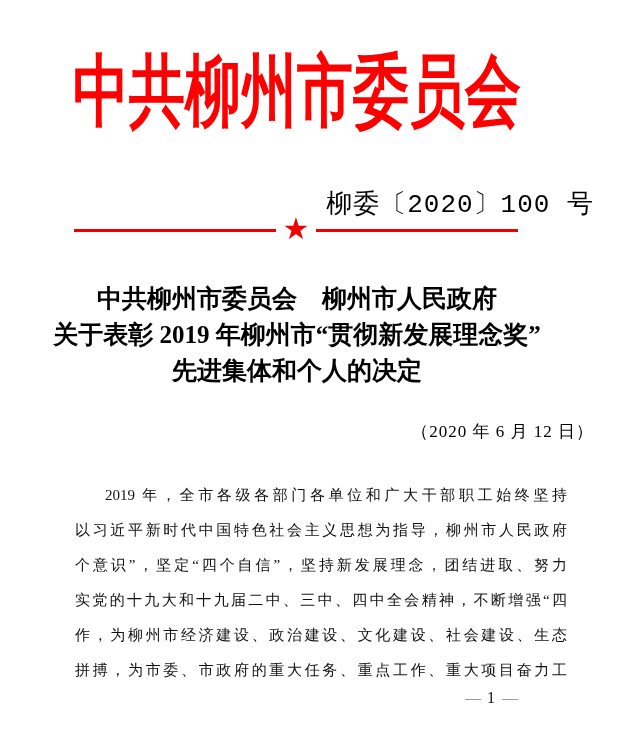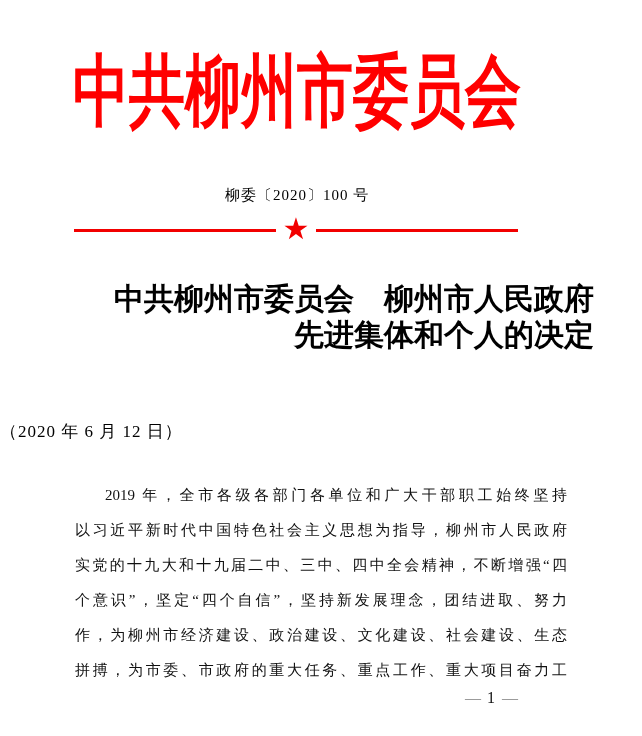--- a/index.html
+++ b/index.html
@@ -18,50 +18,51 @@
     color:#ff0000;
     font-size:56px; font-weight:bold;
     line-height:1;
     transform:scaleY(1.4);
     transform-origin:center top;
     white-space:nowrap;
   }
   
   .doc-number {
     position:absolute; top:186px; left:0; right:0;
-    text-align:center;
-    font-size:15px;
+    text-align:right;
+    font-size:26px;
     letter-spacing:1px;
     color:#000;
+    font-family:Liberation Mono, monospace;
   }
   
   .divider {
     position:absolute; top:216px; left:74px; right:76px;
     height:28px;
     display:flex; align-items:center;
   }
   .divider .rule { flex:1; height:3px; background:#f20000; }
   .divider .star {
     color:#f20000;
     font-family:"DejaVu Sans","Liberation Sans",sans-serif;
     font-size:30px; line-height:1;
     margin:0 7px;
     transform:translateY(-1px);
   }
   
   .doc-title {
     position:absolute; top:281px; left:0; right:0;
-    text-align:right;
-    font-size:30px; font-weight:bold;
+    text-align:center;
+    font-size:25px; font-weight:bold;
     line-height:36px;
     color:#000;
   }
   .doc-date {
     position:absolute; top:420px; left:0; right:0;
-    text-align:left;
+    text-align:right;
     font-size:17px;
     letter-spacing:1px;
   }
   
   .body-text {
     position:absolute; top:478px; left:75px; width:492px;
     font-size:15px;
     color:#111;
   }
   .body-text .line {
@@ -90,30 +91,31 @@
   <div class="doc-number">柳委〔2020〕100 号</div>
 
   <div class="divider">
     <div class="rule"></div>
     <div class="star">★</div>
     <div class="rule"></div>
   </div>
 
   <div class="doc-title">
     <div>中共柳州市委员会　柳州市人民政府</div>
+    <div>关于表彰 2019 年柳州市“贯彻新发展理念奖”</div>
     <div>先进集体和个人的决定</div>
   </div>
 
   <div class="doc-date">（2020 年 6 月 12 日）</div>
 
   <div class="body-text">
     <div class="line indent">2019 年，全市各级各部门各单位和广大干部职工始终坚持</div>
     <div class="line">以习近平新时代中国特色社会主义思想为指导，柳州市人民政府</div>
+    <div class="line">个意识”，坚定“四个自信”，坚持新发展理念，团结进取、努力</div>
     <div class="line">实党的十九大和十九届二中、三中、四中全会精神，不断增强“四</div>
-    <div class="line">个意识”，坚定“四个自信”，坚持新发展理念，团结进取、努力</div>
     <div class="line">作，为柳州市经济建设、政治建设、文化建设、社会建设、生态</div>
     <div class="line">拼搏，为市委、市政府的重大任务、重点工作、重大项目奋力工</div>
   </div>
 
   <div class="page-num">
     <span class="dash">—</span>
     <span class="num">1</span>
     <span class="dash">—</span>
   </div>
 

